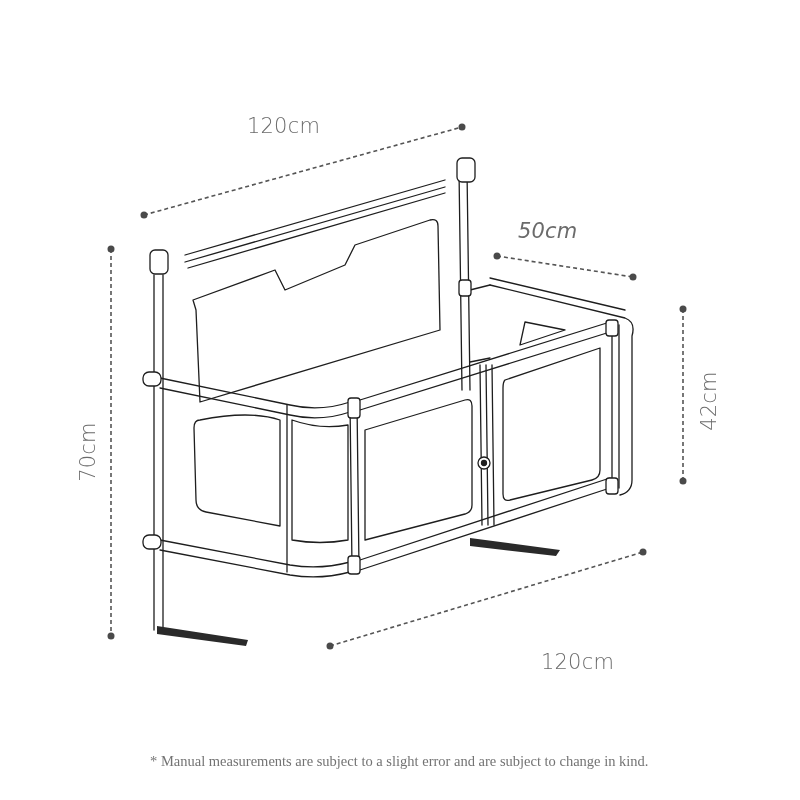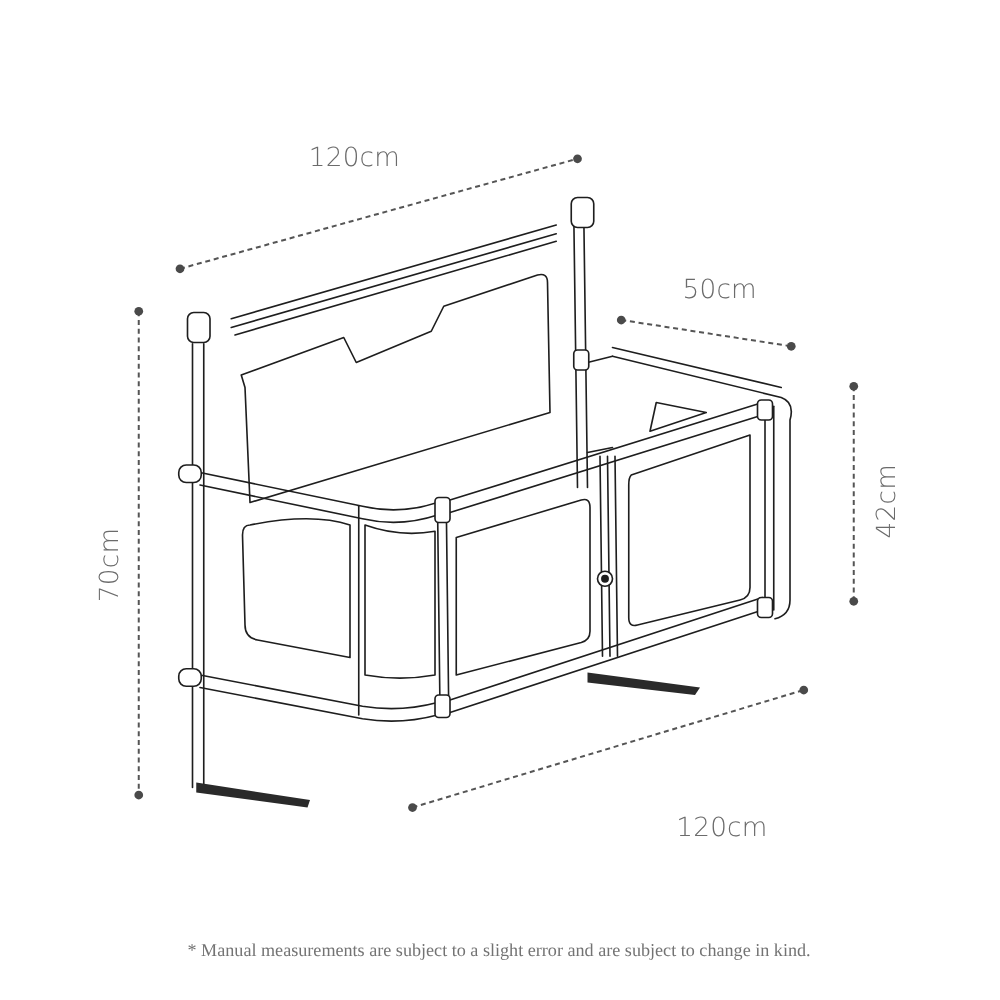--- a/index.html
+++ b/index.html
@@ -96,17 +96,17 @@
     <rect x="459" y="280" width="12" height="16" rx="3" fill="#fff"></rect>
   </g>
 
   <g fill="#2a2a2a">
     <path d="M157 626 L248 640 L246 646 L157 634 Z"></path>
     <path d="M470 538 L560 550 L556 556 L470 546 Z"></path>
   </g>
 </svg>
 
 <div class="dim-label" style="left:247px; top:114px;">120cm</div>
-<div class="dim-label" style="left:546px; top:219px;">50cm</div>
+<div class="dim-label" style="left:518px; top:219px;font-style:italic;">50cm</div>
 <div class="dim-label vertical" style="left:679px; top:389px;">42cm</div>
 <div class="dim-label vertical" style="left:58px; top:440px;">70cm</div>
 <div class="dim-label" style="left:541px; top:650px;">120cm</div>
 <div class="footnote">* Manual measurements are subject to a slight error and are subject to change in kind.</div>
 
 </body></html>

